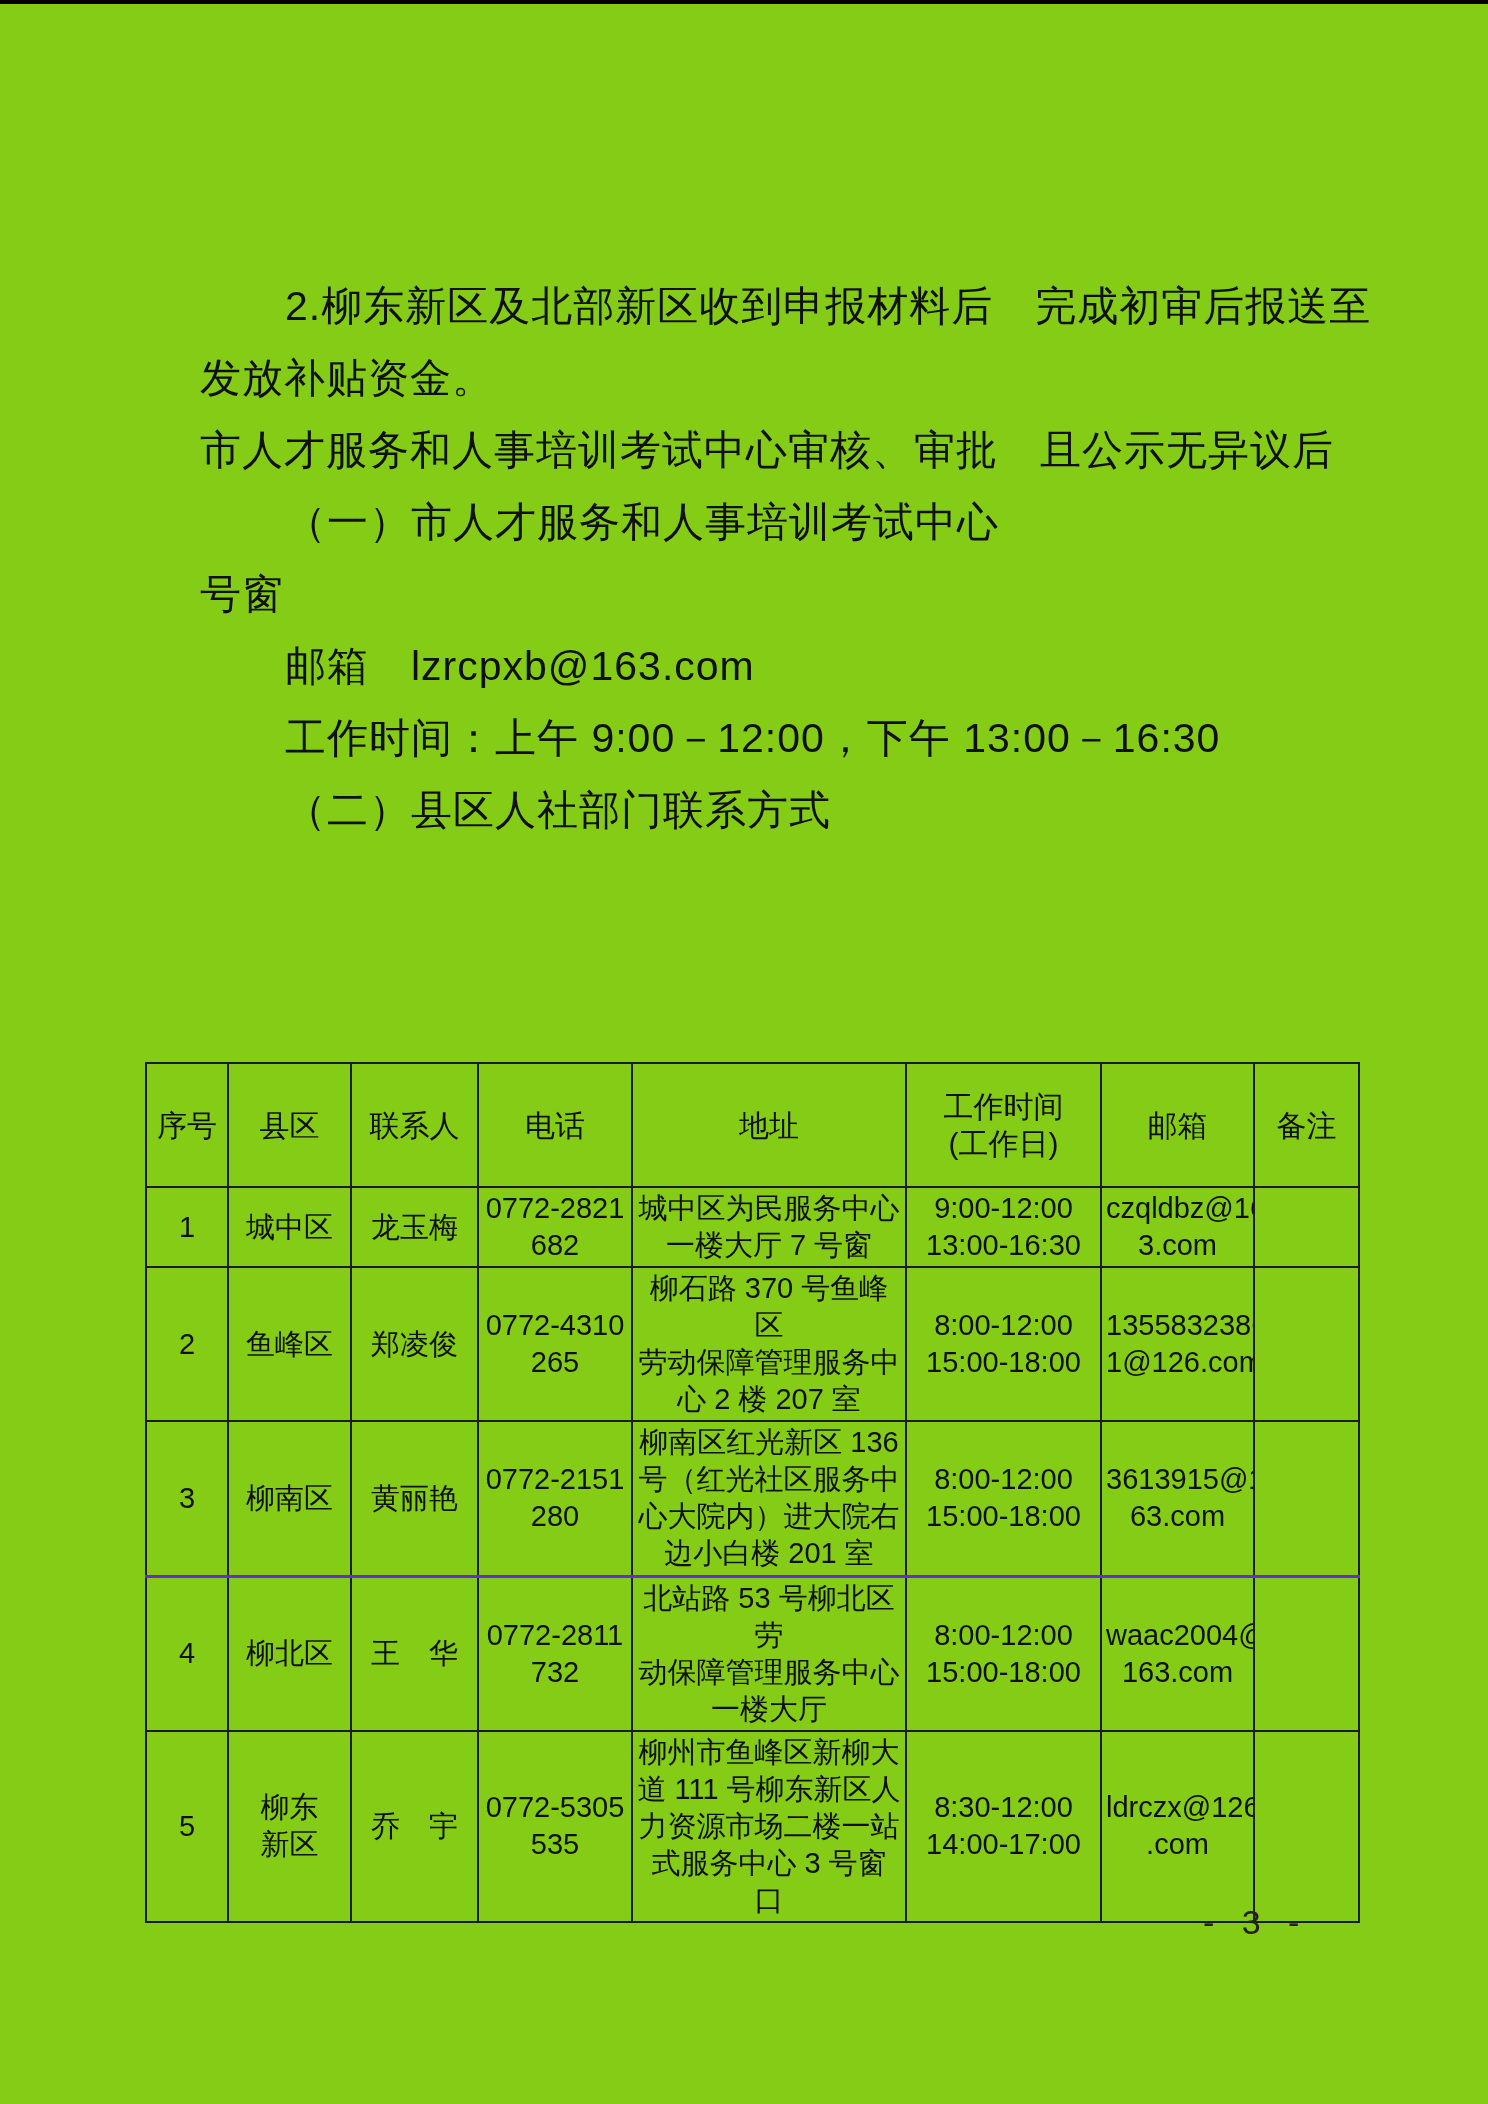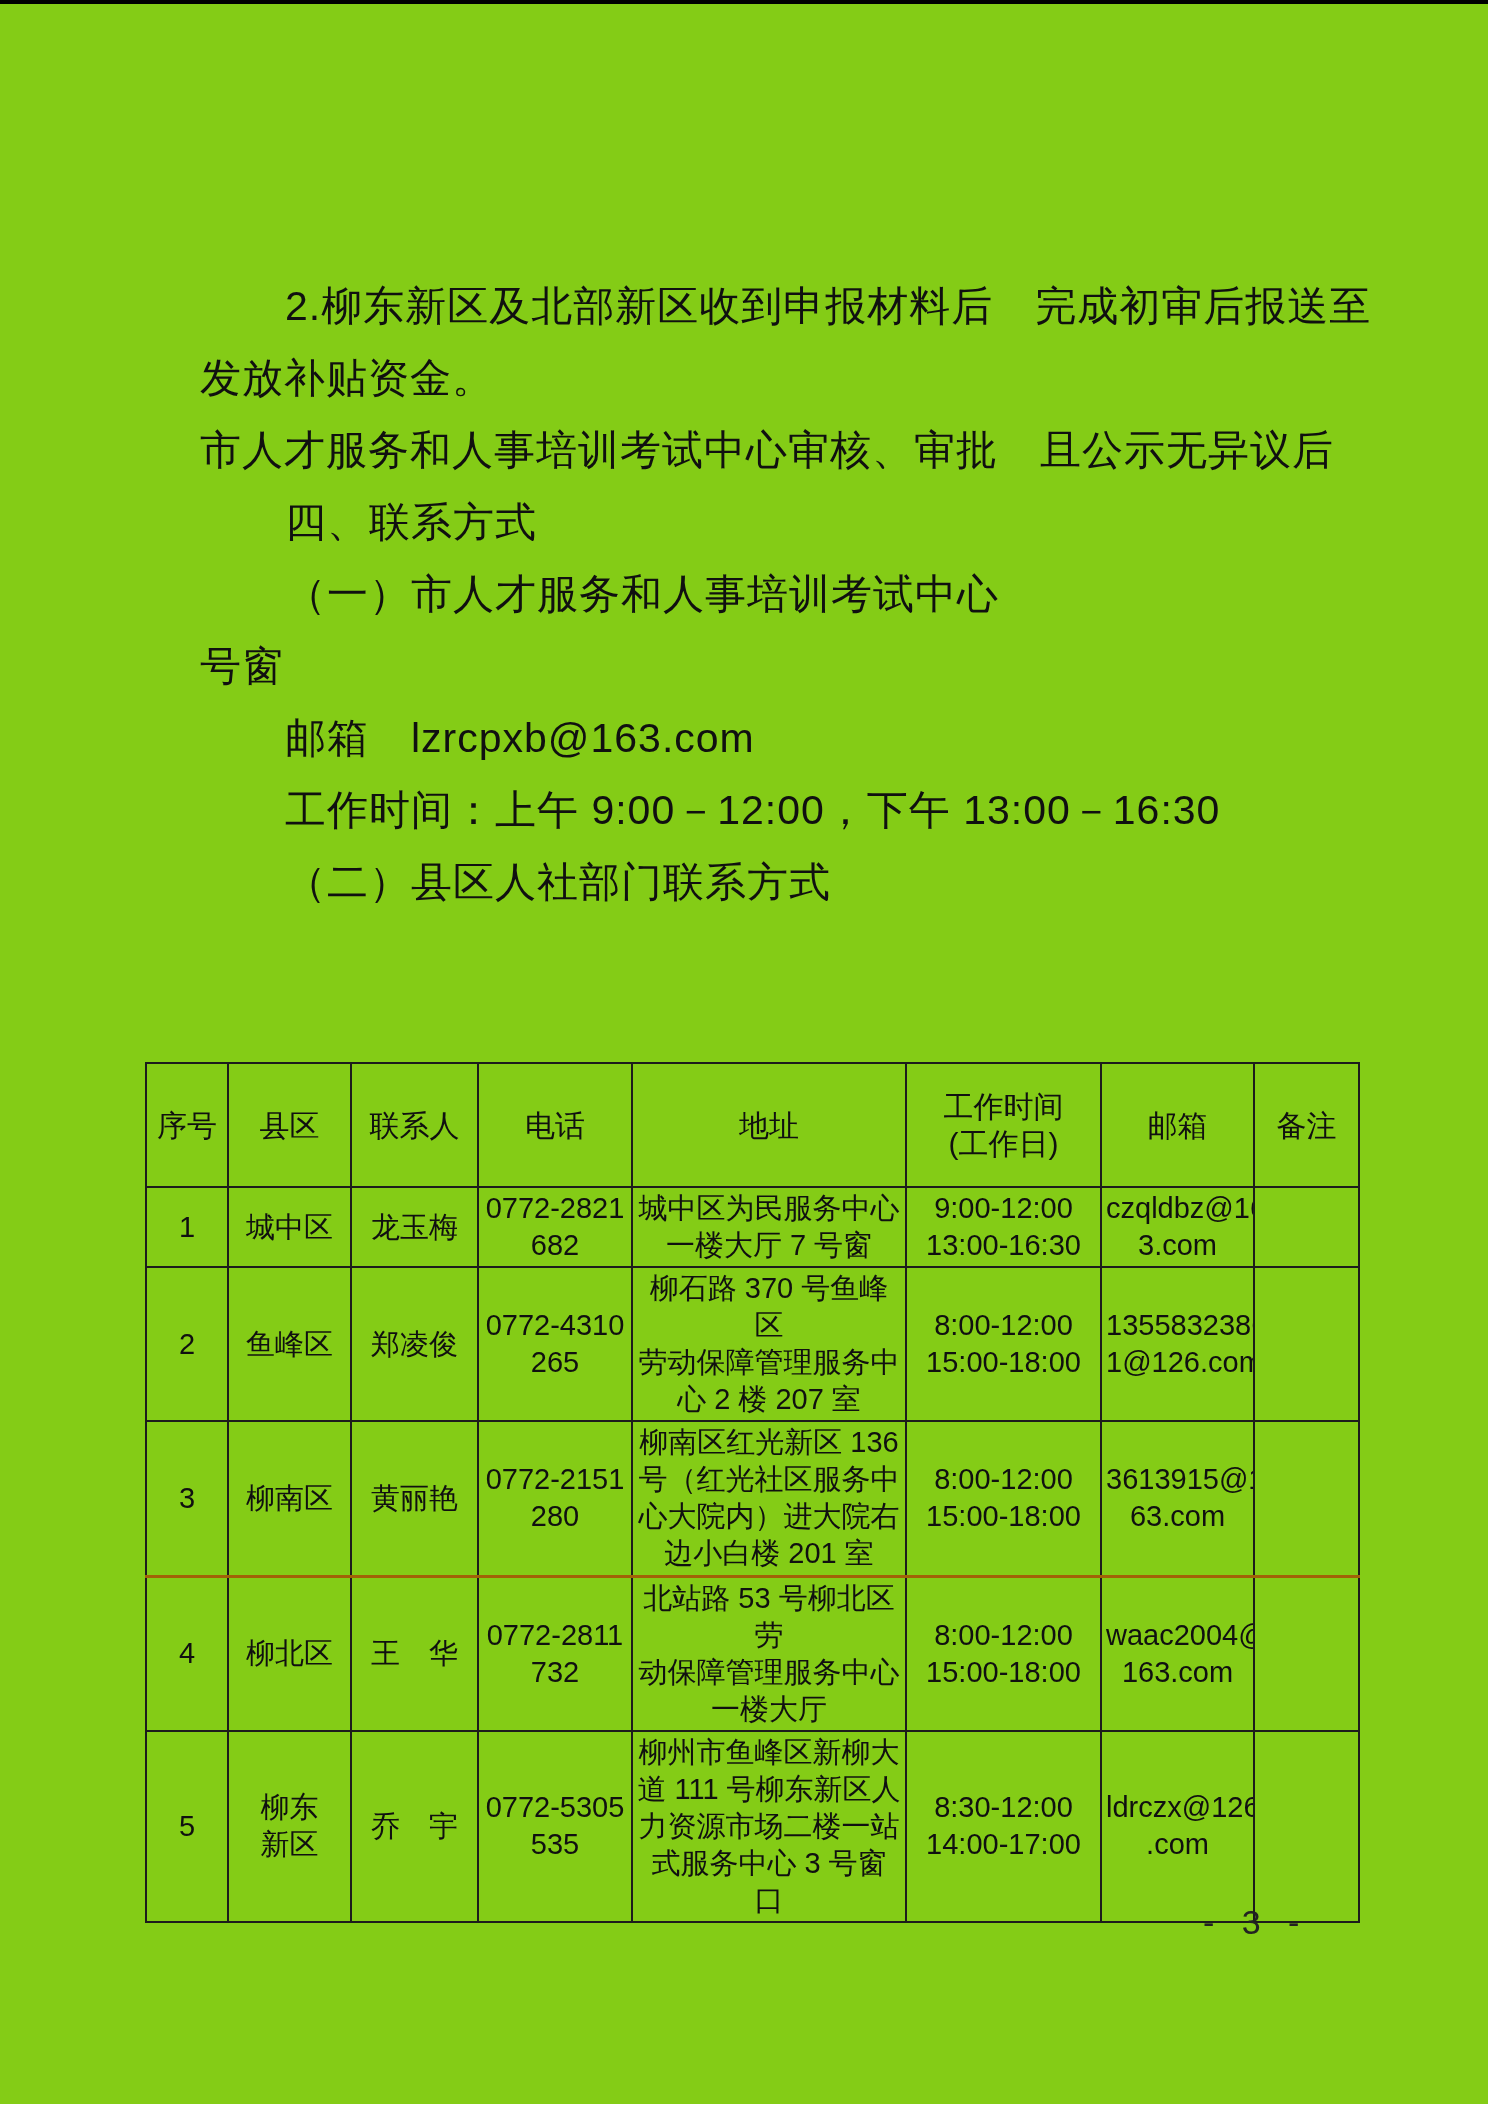--- a/index.html
+++ b/index.html
@@ -43,38 +43,37 @@
     font-weight:normal;
     overflow:hidden;
   }
   table.contact th{font-size:30px;}
   tr.hrow{height:124px;}
   tr.r1{height:80px;}
   tr.r2{height:118px;}
   tr.r3{height:155px;}
   tr.r4{height:118px;}
   tr.r5{height:158px;}
-  tr.r4 td{border-top:3px solid #a16207;}
+  tr.r4 td{border-top:3px solid #6d28d9;}
   .page-number{
     position:absolute;left:1203px;top:1903px;
     font-size:34px;letter-spacing:9px;color:#222;
     white-space:nowrap;
   }
 </style>
 </head>
 <body>
 
 <div class="page">
   <div class="scan-edge"></div>
 
   <div class="content">
     <div class="ln ind">2.柳东新区及北部新区收到申报材料后　完成初审后报送至</div>
     <div class="ln">发放补贴资金。</div>
     <div class="ln">市人才服务和人事培训考试中心审核、审批　且公示无异议后</div>
-    <div class="ln ind">四、联系方式</div>
     <div class="ln ind">（一）市人才服务和人事培训考试中心</div>
     <div class="ln">号窗</div>
     <div class="ln ind">邮箱　lzrcpxb@163.com</div>
     <div class="ln ind">工作时间：上午 9:00－12:00，下午 13:00－16:30</div>
     <div class="ln ind">（二）县区人社部门联系方式</div>
   </div>
 
   <div class="table-wrap">
     <table class="contact">
       <colgroup>

